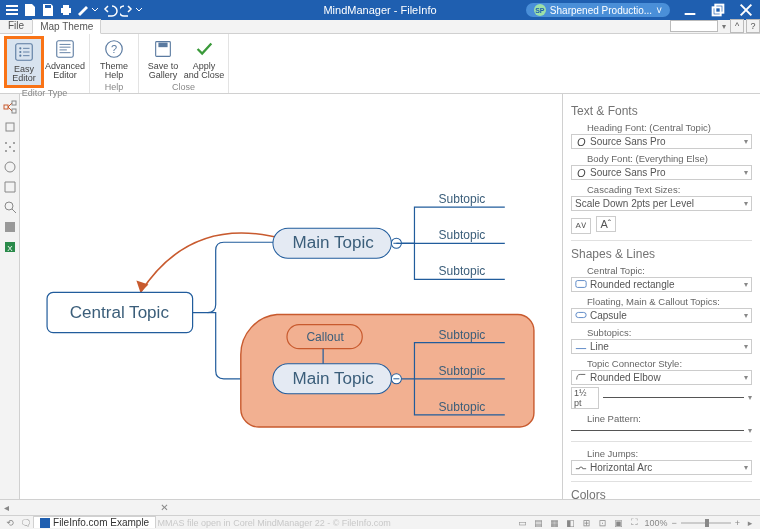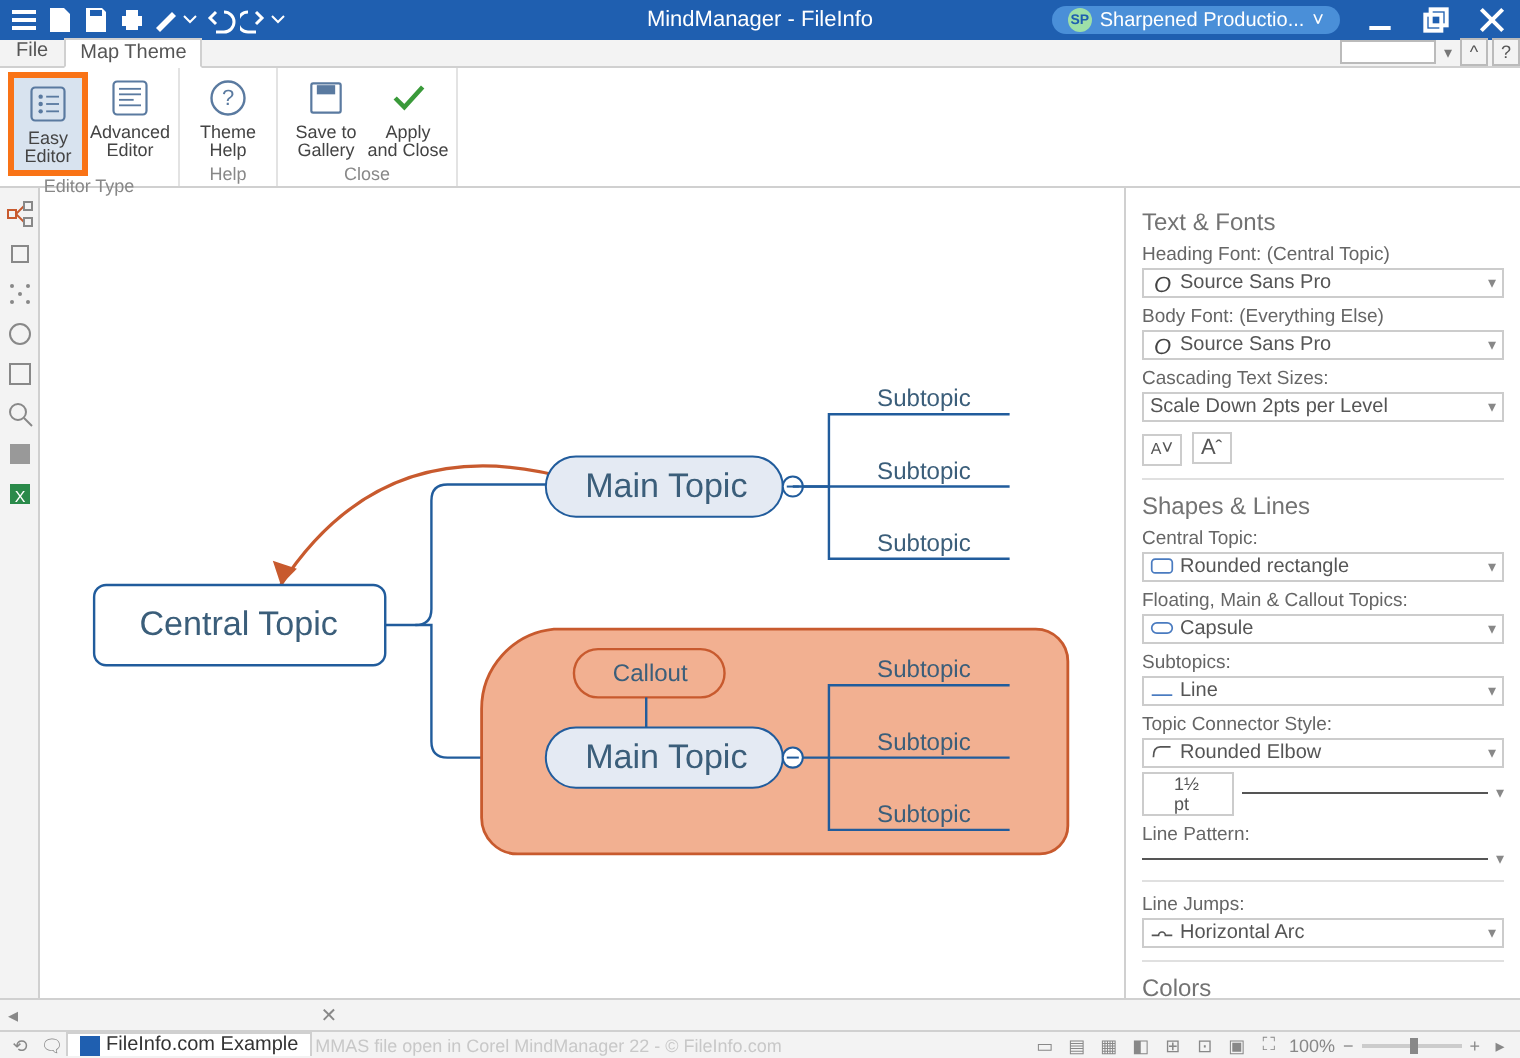--- a/index.html
+++ b/index.html
@@ -48,28 +48,28 @@
   .link { fill: none; stroke: #215c9c; stroke-width: 1.2; }
   .arrow { fill: none; stroke: #c85a2e; stroke-width: 1.6; }
   .arrowhead { fill: #c85a2e; }
   .tx { font-size: 17px; fill: #3b5e7a; }
   .tx-sm { font-size: 12px; fill: #3b5e7a; }
   .noder { fill:#fff; stroke:#215c9c; stroke-width:1; }
   
   
   .rpanel { width: 198px; background: #fff; border-left: 1px solid #d0d0d0; padding: 6px 8px; overflow: hidden; font-size: 10px; color: #555; }
   .rpanel .sect { font-size: 12px; color: #737373; margin: 4px 0 3px; }
-  .rpanel .lbl { font-size: 9.5px; color: #666; margin-top: 4px; }
+  .rpanel .lbl { font-size: 9.5px; color: #666; margin-top: 4px; margin-left: 16px; }
   .sel-row { margin-top:1px; display: flex; align-items: center; gap: 3px; border: 1px solid #ccc; height: 15px; padding: 0 3px; font-size: 10px; }
   .sel-row .ic { width: 12px; height: 12px; display: flex; }
   .sel-row .spacer { margin-left: auto; color: #888; font-size: 8px; }
   .btn-sm { width: 20px; height: 16px; border: 1px solid #ccc; display: inline-flex; align-items: center; justify-content: center; font-size: 10px; margin-right: 2px; }
   .rpanel hr { border: none; border-top: 1px solid #e0e0e0; margin: 6px 0; }
   .thick-row{display:flex;align-items:center;gap:4px;margin-top:2px;}
-  .thick-row .val{border:1px solid #ccc;font-size:9px;padding:0 15px;width:46px;}
+  .thick-row .val{border:1px solid #ccc;font-size:9px;padding:0 2px;width:28px;}
   .thick-row .line{flex:1;height:0;border-top:1px solid #555;}
 
   
   .doctabs { height: 16px; background: #f3f3f3; border-top: 1px solid #d0d0d0; display: flex; align-items: center; font-size: 10px; }
   .doctab { background: #fff; border: 1px solid #d0d0d0; border-bottom: none; padding: 0 6px; display: flex; align-items: center; gap: 3px; margin-left: 20px; margin-top: 29px; }
   .doctab .sq { width: 10px; height: 10px; background: #1f5fb0; }
   .doctabs .x { margin-left: 4px; color: #888; }
   
   
   .status { height: 14px; background: #f3f3f3; border-top: 1px solid #d0d0d0; display: flex; align-items: center; font-size: 9px; color: #888; padding: 0 4px; gap: 4px;}

